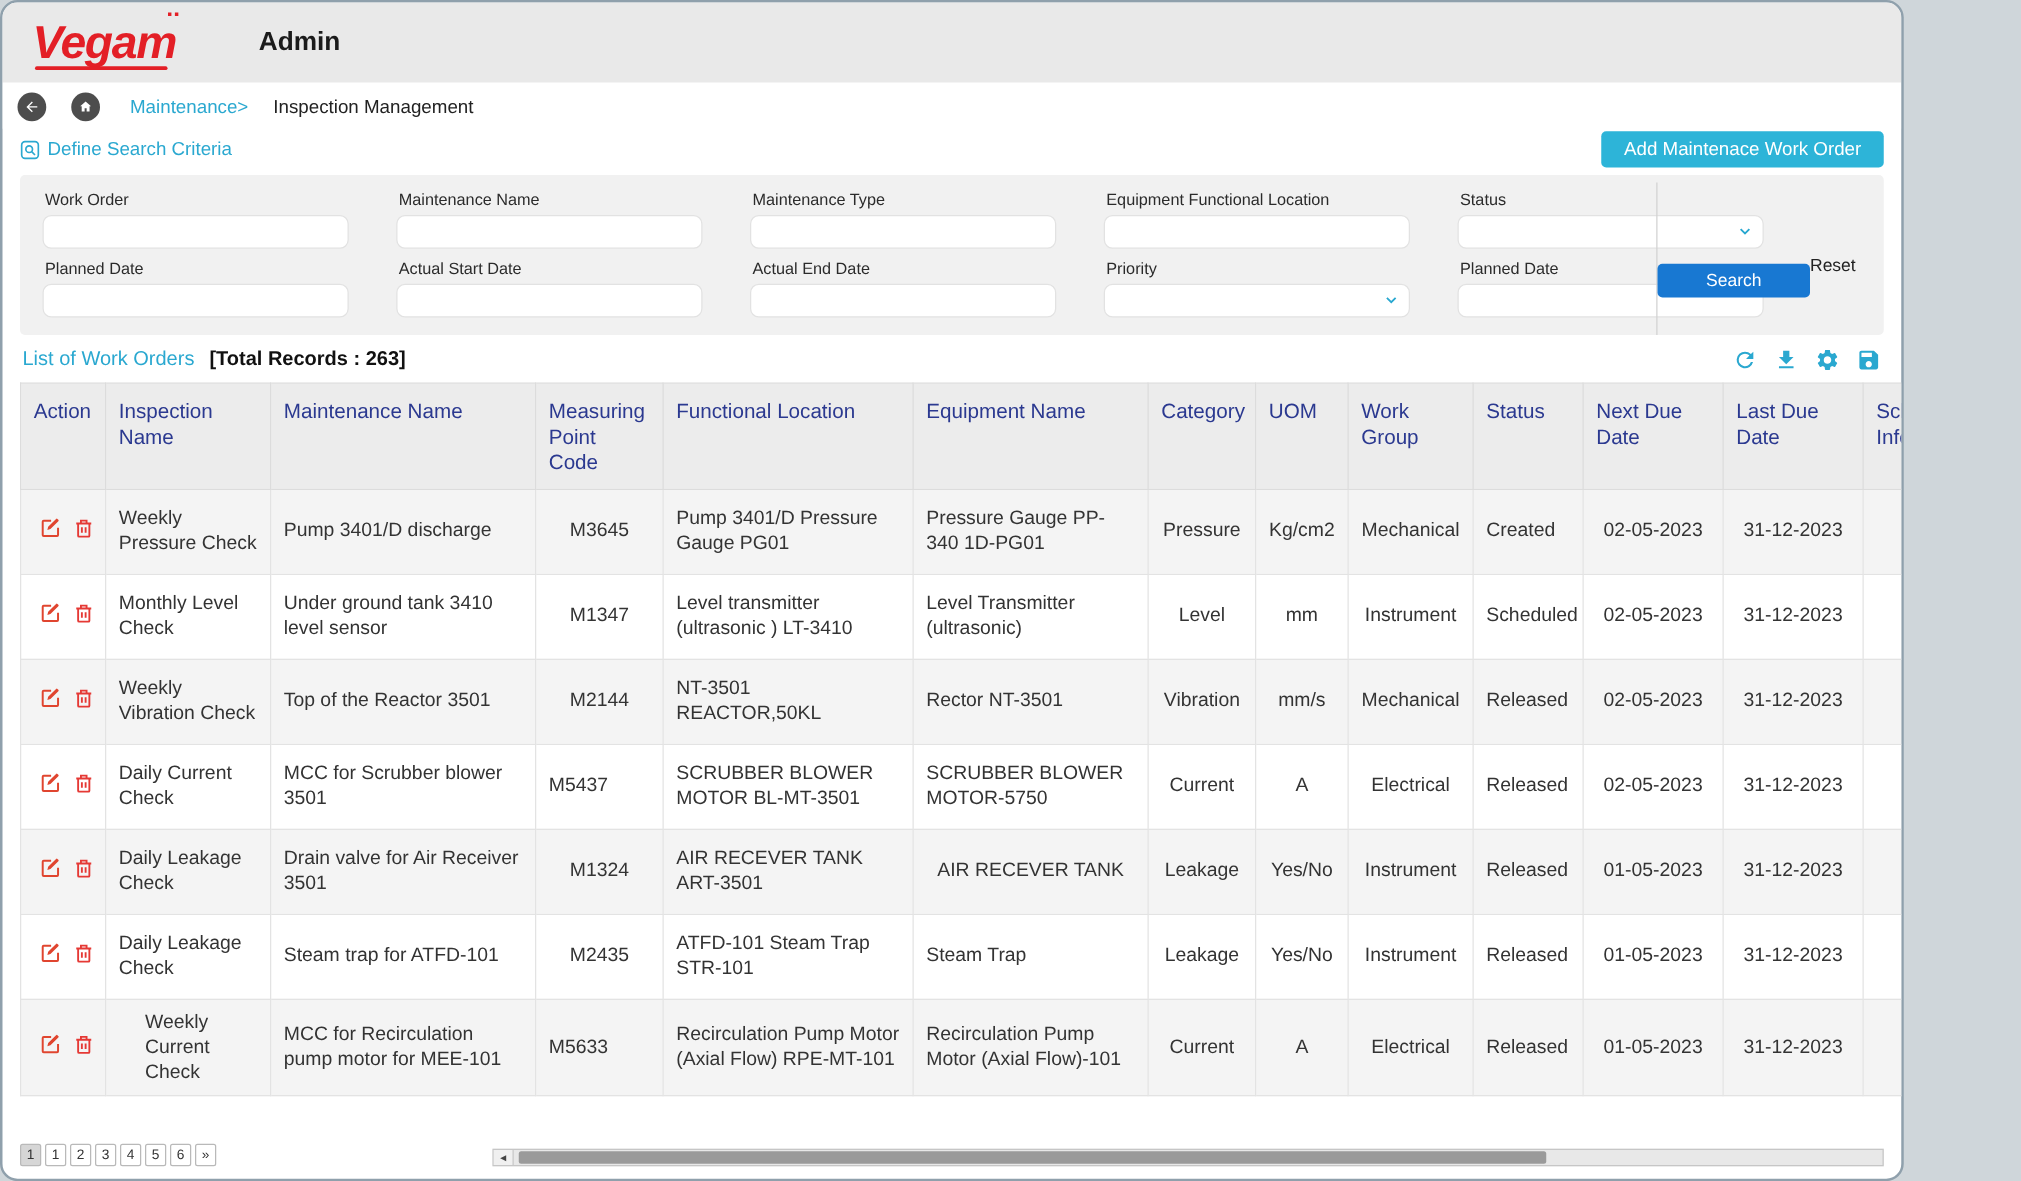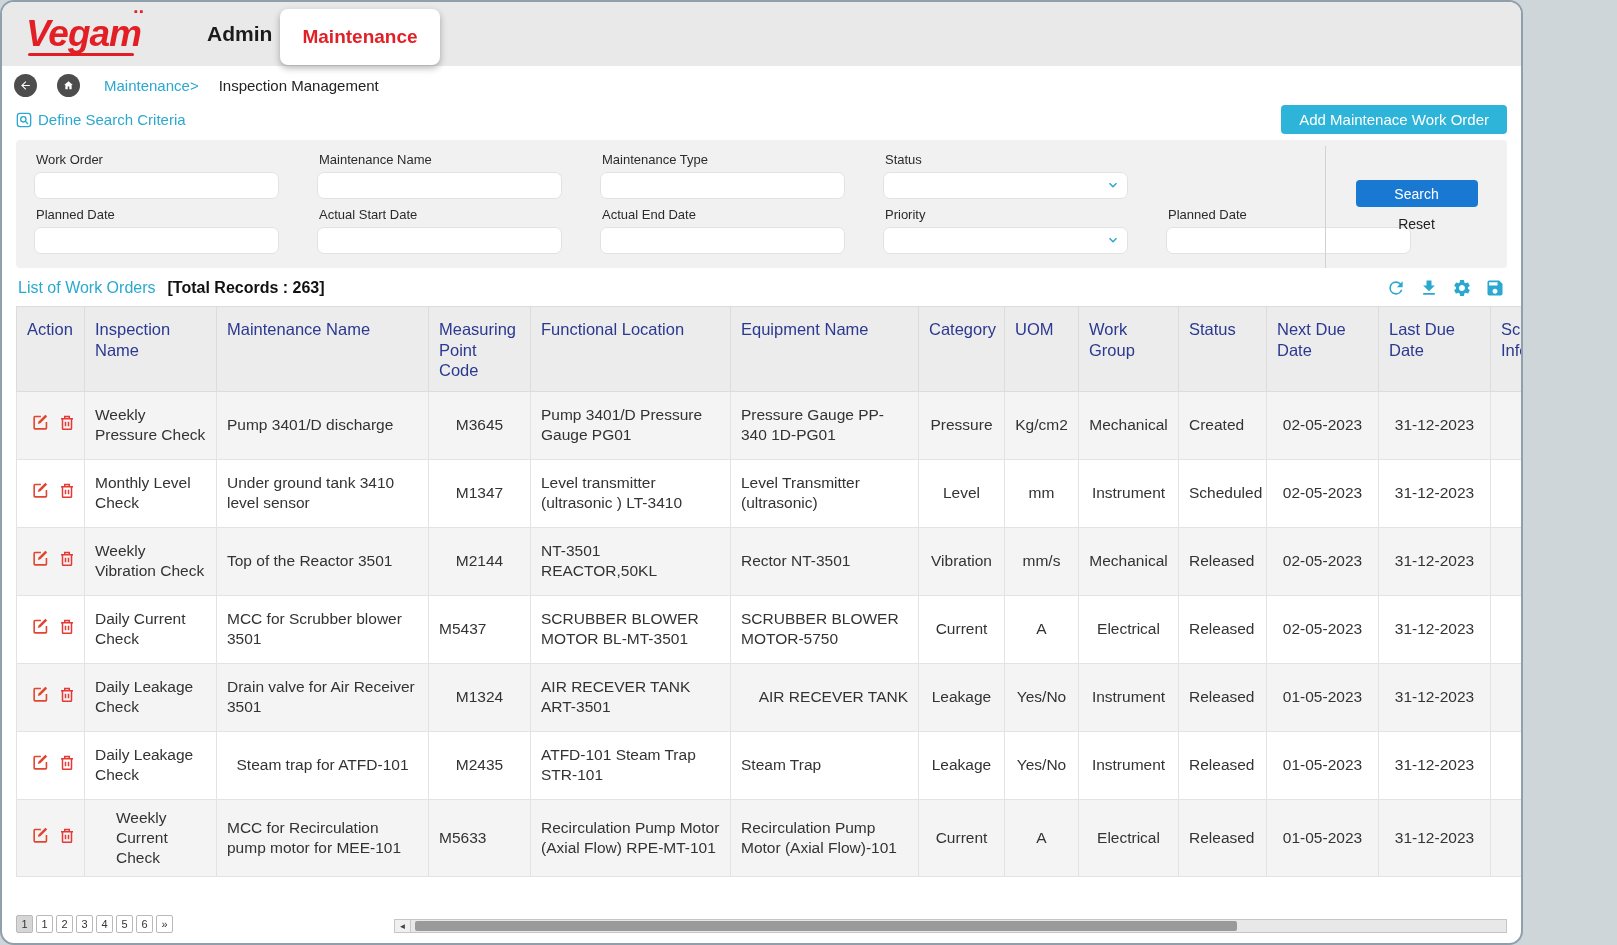--- a/index.html
+++ b/index.html
@@ -29,21 +29,21 @@
   .add-btn{background:#2db4d8;color:#fff;font-size:15px;border:none;border-radius:4px;padding:6px 18px;cursor:pointer}
 
   
   .panel{margin:0 14px;background:#f1f1f1;border-radius:4px;position:relative;padding:4px 0 14px 8px;min-height:118px}
   .fields-row{display:flex}
   .field{width:283px;padding:4px 10px 0 10px}
   .field-label{font-size:13px;color:#2b2b2b;margin:4px 0 5px 2px}
   .field-input{width:245px;height:27px;background:#fff;border:1px solid #e2e2e2;border-radius:7px;font-size:13px;padding:0 8px;outline:none;position:relative}
   .field-select{width:245px;height:27px;background:#fff;border:1px solid #e2e2e2;border-radius:7px;position:relative;cursor:pointer}
   .field-select .chev{position:absolute;right:7px;top:5px}
-  .actions-col{position:absolute;top:6px;right:0;bottom:0;width:182px;border-left:1px solid #d2d2d2;display:flex;flex-direction:column;align-items:center}
+  .actions-col{position:absolute;top:6px;right:0;bottom:0;width:182px;border-left:1px solid #d2d2d2;display:flex;flex-direction:row;align-items:center}
   .search-btn{margin-top:34px;background:#1878d2;color:#fff;font-size:14px;border:none;border-radius:4px;width:122px;height:27px;cursor:pointer}
   .reset-btn{margin-top:9px;font-size:14px;color:#222;cursor:pointer}
 
   
   .list-head{display:flex;align-items:center;justify-content:space-between;padding:10px 16px 8px 16px}
   .list-left{display:flex;align-items:baseline;gap:12px}
   .list-title{color:#2aa8d0;font-weight:normal;font-size:16px}
   .list-total{color:#111;font-weight:bold;font-size:16px}
   .tools{display:flex;align-items:center;gap:13px}
   .tool{cursor:pointer;display:flex;align-items:center}
@@ -70,21 +70,20 @@
 
 <div class="window">
 
   <div class="topbar">
     <div class="logo-wrap">
       <span class="logo">Vegam</span>
       <span class="logo-umlaut">¨</span>
       <span class="logo-underline"></span>
     </div>
     <div class="nav-admin">Admin</div>
-    <div class="tab-maintenance">Maintenance</div>
   </div>
 
   <div class="crumb-row">
     <div class="circle-btn">
       <svg width="13" height="13" viewBox="0 0 24 24">
           <path fill="#fff" d="M20 11H7.83l5.59-5.59L12 4l-8 8 8 8 1.41-1.41L7.83 13H20v-2z"></path>
         </svg>
     </div>
     <div class="circle-btn">
       <svg width="13" height="13" viewBox="0 0 24 24">
@@ -105,20 +104,21 @@
       <span class="define-title">Define Search Criteria</span>
     </div>
     <button class="add-btn">Add Maintenace Work Order</button>
   </div>
 
   <div class="panel">
     <div class="fields-row">
         <div class="field"><div class="field-label">Work Order</div><input class="field-input" style=""></div>
         <div class="field"><div class="field-label">Maintenance Name</div><input class="field-input" style=""></div>
         <div class="field"><div class="field-label">Maintenance Type</div><input class="field-input" style=""></div>
+        <div class="field"><div class="field-label">Equipment Functional Location</div><input class="field-input" style=""></div>
         <div class="field">
           <div class="field-label">Status</div>
           <div class="field-select">
             <span class="chev"><svg width="14" height="14" viewBox="0 0 24 24">
                 <path fill="none" stroke="#2aa8d0" stroke-width="2.5" d="M6 9l6 6 6-6"></path>
               </svg></span>
           </div>
         </div>
       </div>
     <div class="fields-row">
@@ -288,38 +288,38 @@
           <td class="act-cell"><span class="act-btn"><svg width="19" height="19" viewBox="0 0 24 24">
                 <path fill="none" stroke="#e0452f" stroke-width="2" d="M12.5 4.5H5a1 1 0 0 0-1 1V19a1 1 0 0 0 1 1h13.5a1 1 0 0 0 1-1v-7.5"></path>
                 <path fill="#e0452f" d="M20.8 4.6l-1.9-1.9a1 1 0 0 0-1.4 0l-8 8-.8 3.1 3.1-.8 8-8a1 1 0 0 0 0-1.4z"></path>
               </svg></span><span class="act-btn"><svg width="18" height="19" viewBox="0 0 24 24">
                 <path fill="none" stroke="#e53935" stroke-width="2" d="M6 7v13a1 1 0 0 0 1 1h10a1 1 0 0 0 1-1V7M4 7h16M9 7V4h6v3M10 11v6M14 11v6"></path>
               </svg></span></td>
           <td style="text-align: left;">Daily Leakage Check</td>
           <td style="text-align: left;">Drain valve for Air Receiver 3501</td>
           <td style="text-align: center;">M1324</td>
           <td style="text-align: left;">AIR RECEVER TANK ART-3501</td>
-          <td style="text-align: right;">AIR RECEVER TANK</td>
+          <td style="text-align: center;">AIR RECEVER TANK</td>
           <td style="text-align: center;">Leakage</td>
           <td style="text-align: center;">Yes/No</td>
           <td style="text-align: center;">Instrument</td>
           <td style="text-align: left;">Released</td>
           <td style="text-align: center;">01-05-2023</td>
           <td style="text-align: center;">31-12-2023</td>
           <td style="text-align: center;">Daily</td>
         </tr>
         <tr>
           <td class="act-cell"><span class="act-btn"><svg width="19" height="19" viewBox="0 0 24 24">
                 <path fill="none" stroke="#e0452f" stroke-width="2" d="M12.5 4.5H5a1 1 0 0 0-1 1V19a1 1 0 0 0 1 1h13.5a1 1 0 0 0 1-1v-7.5"></path>
                 <path fill="#e0452f" d="M20.8 4.6l-1.9-1.9a1 1 0 0 0-1.4 0l-8 8-.8 3.1 3.1-.8 8-8a1 1 0 0 0 0-1.4z"></path>
               </svg></span><span class="act-btn"><svg width="18" height="19" viewBox="0 0 24 24">
                 <path fill="none" stroke="#e53935" stroke-width="2" d="M6 7v13a1 1 0 0 0 1 1h10a1 1 0 0 0 1-1V7M4 7h16M9 7V4h6v3M10 11v6M14 11v6"></path>
               </svg></span></td>
           <td style="text-align: left;">Daily Leakage Check</td>
-          <td style="text-align: center;">Steam trap for ATFD-101</td>
+          <td style="text-align: left;">Steam trap for ATFD-101</td>
           <td style="text-align: center;">M2435</td>
           <td style="text-align: left;">ATFD-101 Steam Trap STR-101</td>
           <td style="text-align: left;">Steam Trap</td>
           <td style="text-align: center;">Leakage</td>
           <td style="text-align: center;">Yes/No</td>
           <td style="text-align: center;">Instrument</td>
           <td style="text-align: left;">Released</td>
           <td style="text-align: center;">01-05-2023</td>
           <td style="text-align: center;">31-12-2023</td>
           <td style="text-align: center;">Daily</td>

